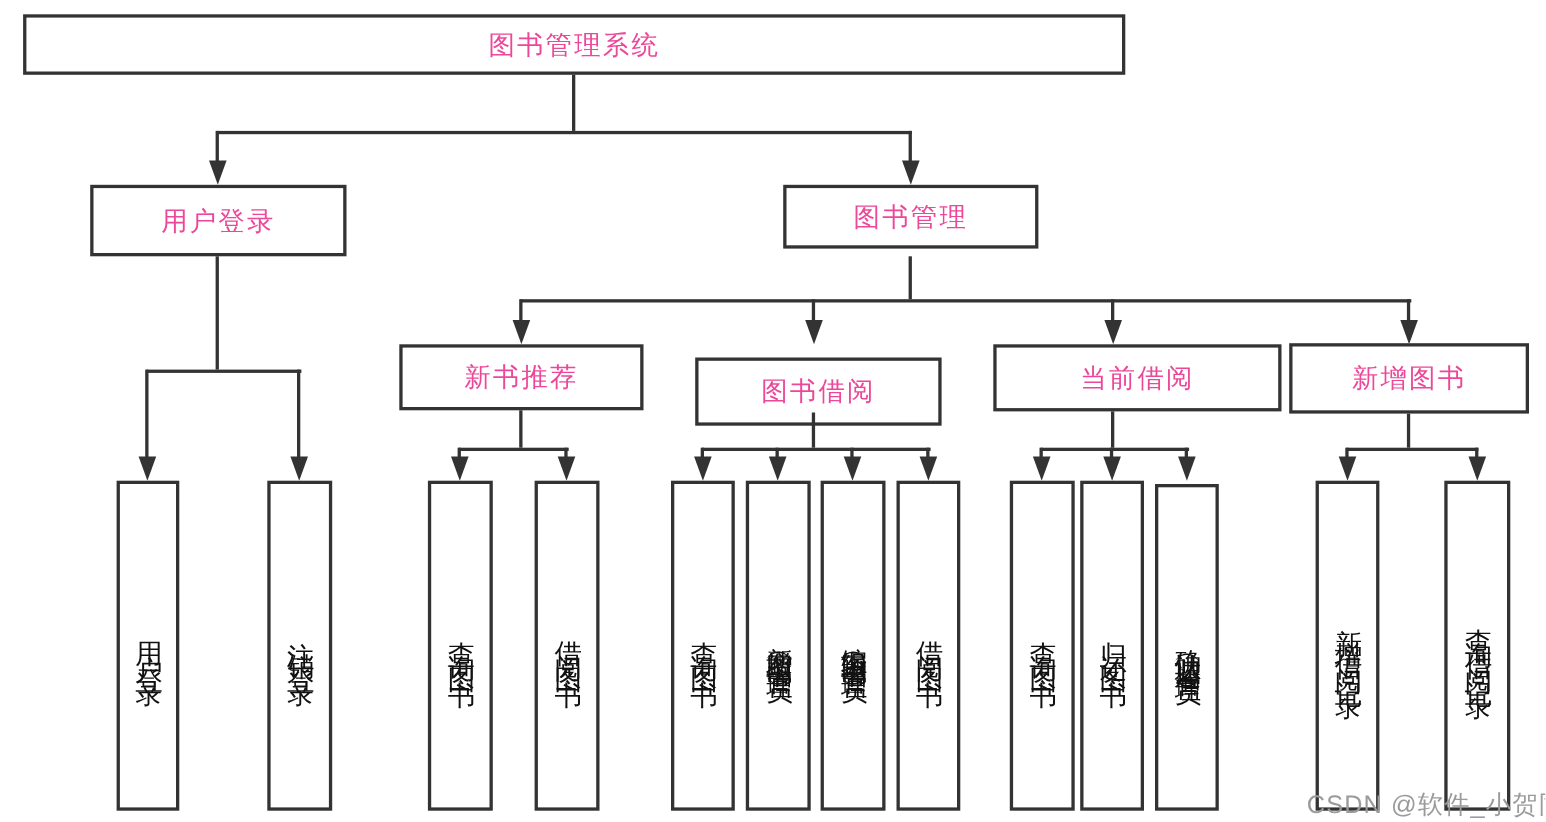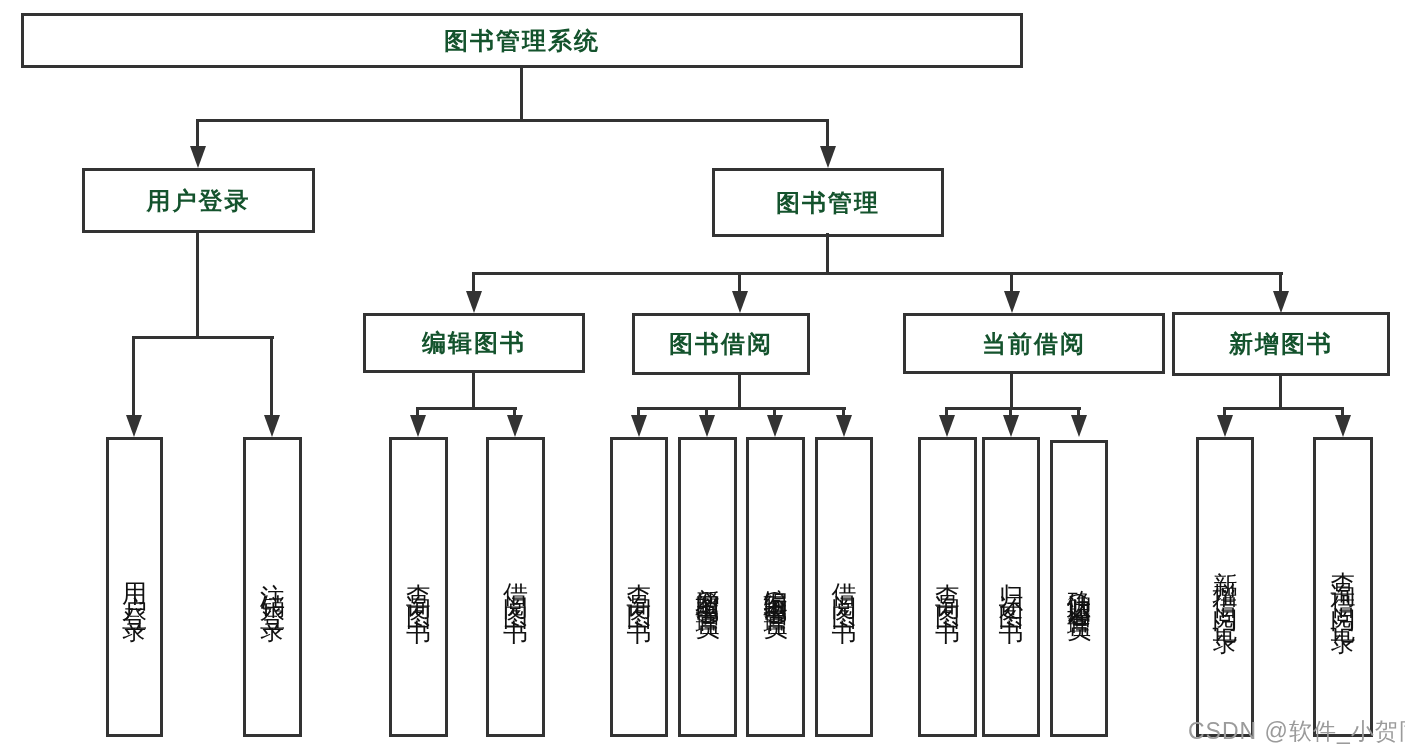--- a/index.html
+++ b/index.html
@@ -6,21 +6,21 @@
   .stage {
     position:relative; width:1405px; height:747px; background:#ffffff;
     font-family:"Liberation Sans", sans-serif; overflow:hidden;
   }
   .box {
     position:absolute; box-sizing:border-box;
     border:3px solid #333333; background:#ffffff;
     display:flex; align-items:center; justify-content:center;
   }
   .box.h span {
-    font-size:24px; color:#14532d; letter-spacing:2px; white-space:nowrap;font-weight:bold;
+    font-size:24px; color:#ec4899; letter-spacing:2px; white-space:nowrap;
   }
   .vtext {
     writing-mode:vertical-rl; text-orientation:mixed;
     font-size:25px; color:#111111; letter-spacing:12px;
     line-height:1; white-space:nowrap;
   }
   .vtext.tight { letter-spacing:4px; font-size:24px; }
   .hline, .vline { position:absolute; background:#333333; }
   .hline { height:3px; }
   .vline { width:3px; }
@@ -46,21 +46,21 @@
   <div class="vline" style="left:520px; top:68px; height:51px"></div>
   <div class="hline" style="left:197px; top:119px; width:632px"></div>
   <div class="vline" style="left:196px; top:119px; height:31px"></div>
   <div class="vline" style="left:826px; top:119px; height:31px"></div>
   <div class="arrow" style="left:190px; top:146px"></div>
   <div class="arrow" style="left:820px; top:146px"></div>
 
   <div class="box h" style="left:82px; top:168px; width:233px; height:65px">
     <span>用户登录</span>
   </div>
-  <div class="box h" style="left:712px; top:168px; width:232px; height:69px">
+  <div class="box h" style="left:712px; top:168px; width:232px; height:58px">
     <span>图书管理</span>
   </div>
 
   <div class="vline" style="left:196px; top:233px; height:103px"></div>
   <div class="hline" style="left:133px; top:336px; width:141px"></div>
   <div class="vline" style="left:132px; top:336px; height:81px"></div>
   <div class="vline" style="left:270px; top:336px; height:81px"></div>
   <div class="arrow" style="left:126px; top:415px"></div>
   <div class="arrow" style="left:264px; top:415px"></div>
 
@@ -69,23 +69,23 @@
   <div class="vline" style="left:472px; top:272px; height:22px"></div>
   <div class="vline" style="left:738px; top:272px; height:22px"></div>
   <div class="vline" style="left:1010px; top:272px; height:22px"></div>
   <div class="vline" style="left:1279px; top:272px; height:22px"></div>
   <div class="arrow" style="left:466px; top:291px"></div>
   <div class="arrow" style="left:732px; top:291px"></div>
   <div class="arrow" style="left:1004px; top:291px"></div>
   <div class="arrow" style="left:1273px; top:291px"></div>
 
   <div class="box h" style="left:363px; top:313px; width:222px; height:60px">
-    <span>编辑图书</span>
+    <span>新书推荐</span>
   </div>
-  <div class="box h" style="left:632px; top:313px; width:178px; height:62px">
+  <div class="box h" style="left:632px; top:325px; width:224px; height:62px">
     <span>图书借阅</span>
   </div>
   <div class="box h" style="left:903px; top:313px; width:262px; height:61px">
     <span>当前借阅</span>
   </div>
   <div class="box h" style="left:1172px; top:312px; width:218px; height:64px">
     <span>新增图书</span>
   </div>
 
   <div class="vline" style="left:472px; top:373px; height:34px"></div>

